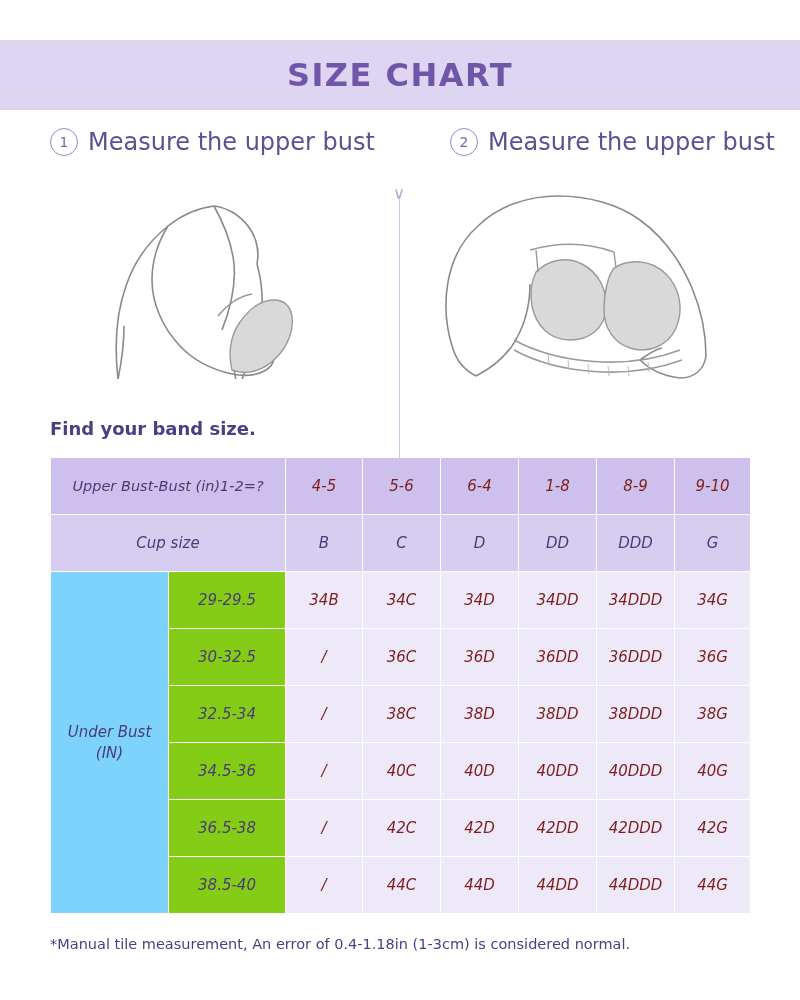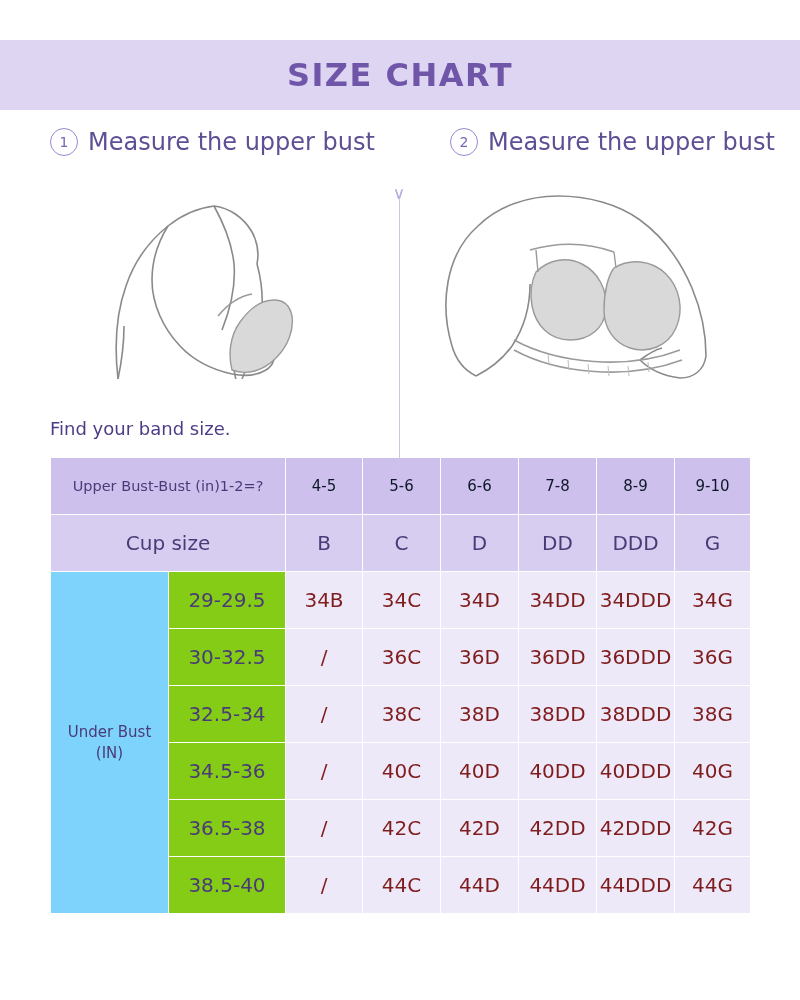--- a/index.html
+++ b/index.html
@@ -95,50 +95,51 @@
     line-height: 18px;
   }
   .art {
     margin-top: 8px;
     height: 220px;
   }
   .art svg { display: block; }
   
   .find-title {
     font-size: 18px;
-    font-weight: normal;
+    font-weight: bold;
     color: #4e3d85;
     padding: 8px 9px 0 50px;
   }
   
   .table-wrap {
     padding: 18px 50px 0 50px;
   }
   table {
     border-collapse: collapse;
     width: 700px;
     table-layout: fixed;
+    font-style: italic;
   }
   td {
     border: 1px solid #ffffff;
     text-align: center;
-    font-size: 20px;
+    font-size: 15px;
     color: #54447f;
     height: 56px;
     padding: 0 2px;
   }
   .c-head {
     background: #cdc0ec;
     font-size: 14.5px;
     color: #4a3b78;
   }
   .c-head-val {
     background: #cdc0ec;
     font-size: 15px;
-    color: #0f172a;
+    color: #7f1d1d;
   }
   .c-cup {
     background: #d7cdf0;
     color: #4a3b78;
   }
   .c-cup-val {
     background: #d7cdf0;
     color: #4a3b78;
   }
   .c-side {
@@ -271,22 +272,22 @@
         <col style="width:78px">
         <col style="width:78px">
         <col style="width:78px">
         <col style="width:76px">
       </colgroup>
       <tbody>
         <tr>
           <td class="c-head" colspan="2">Upper Bust-Bust (in)1-2=?</td>
           <td class="c-head-val">4-5</td>
           <td class="c-head-val">5-6</td>
-          <td class="c-head-val">6-6</td>
-          <td class="c-head-val">7-8</td>
+          <td class="c-head-val">6-4</td>
+          <td class="c-head-val">1-8</td>
           <td class="c-head-val">8-9</td>
           <td class="c-head-val">9-10</td>
         </tr>
         <tr>
           <td class="c-cup" colspan="2">Cup size</td>
           <td class="c-cup-val">B</td>
           <td class="c-cup-val">C</td>
           <td class="c-cup-val">D</td>
           <td class="c-cup-val">DD</td>
           <td class="c-cup-val">DDD</td>
@@ -346,14 +347,15 @@
           <td class="c-cell">44C</td>
           <td class="c-cell">44D</td>
           <td class="c-cell">44DD</td>
           <td class="c-cell">44DDD</td>
           <td class="c-cell">44G</td>
         </tr>
       </tbody>
     </table>
   </div>
 
+  <div class="footnote">*Manual tile measurement, An error of 0.4-1.18in (1-3cm) is considered normal.</div>
 
 </div>
 
 </body></html>

